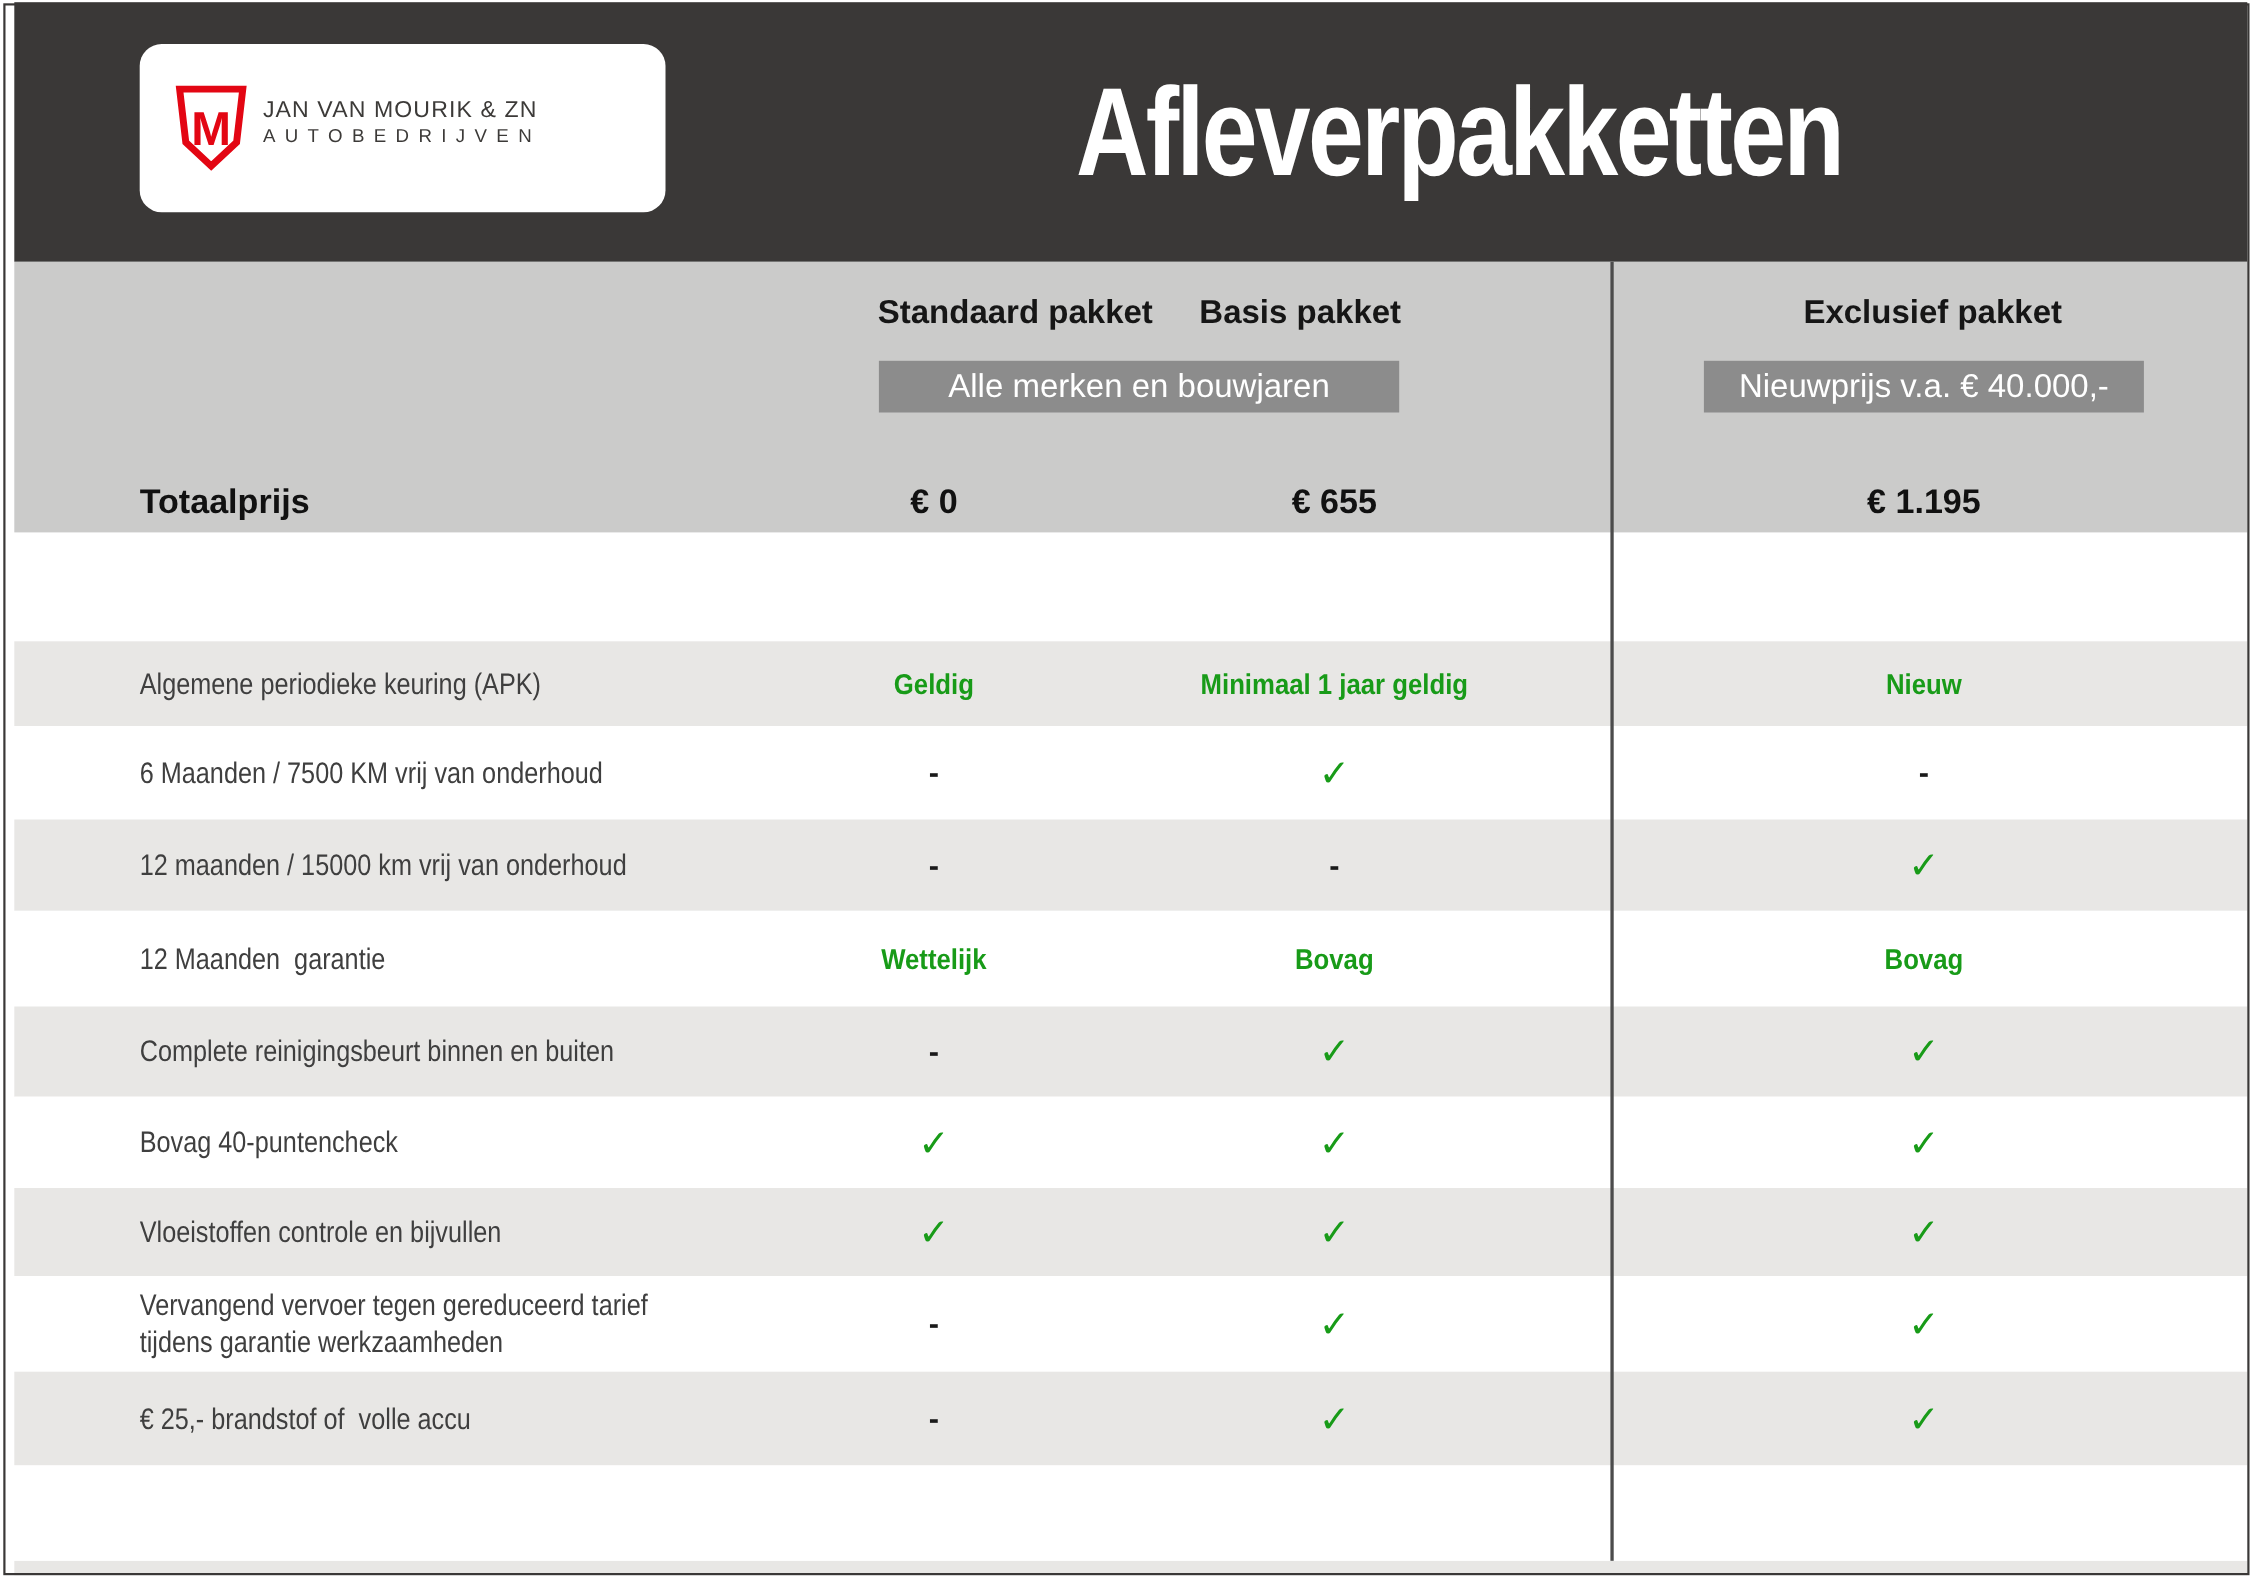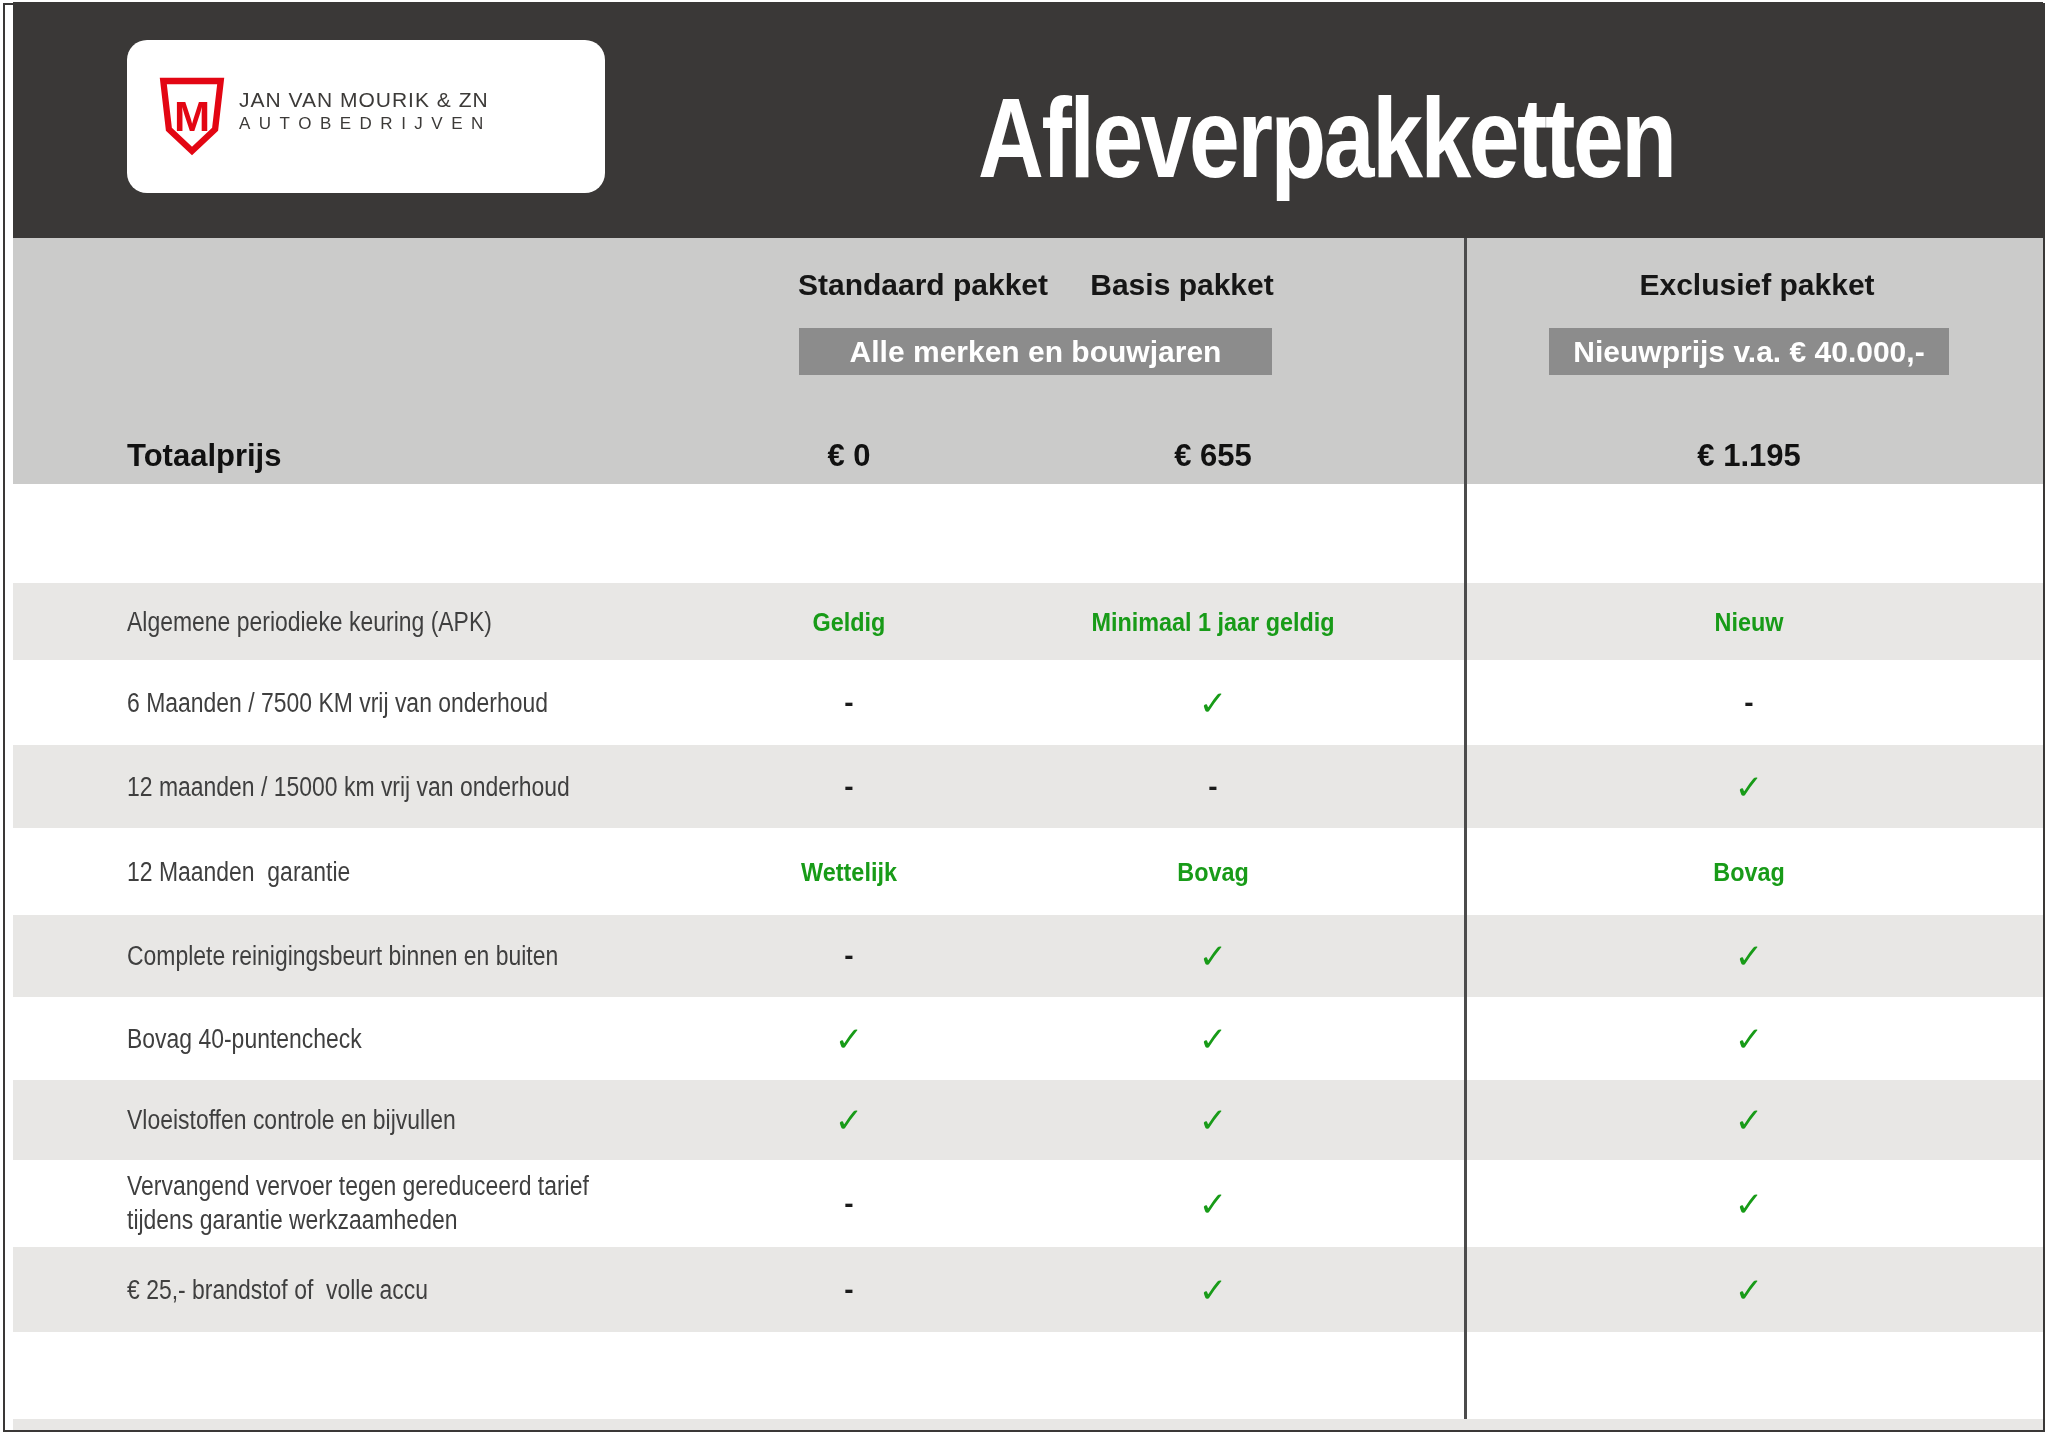--- a/index.html
+++ b/index.html
@@ -23,39 +23,39 @@
   .hdr{position:absolute;left:13px;top:2px;width:2030px;height:236px;background:var(--dark);}
   .logo-card{
     position:absolute;left:114px;top:38px;width:478px;height:153px;
     background:#ffffff;border-radius:20px;
   }
   .shield{position:absolute;left:30px;top:36px;width:70px;height:80px;}
   .brand{position:absolute;left:112px;top:48px;}
   .brand-name{font-size:21px;font-weight:400;color:#3c3a38;letter-spacing:1px;white-space:nowrap;}
   .brand-sub{font-size:17px;font-weight:400;color:#3c3a38;letter-spacing:8.5px;margin-top:2px;white-space:nowrap;}
   .title-wrap{
-    position:absolute;left:620px;top:17px;right:24px;height:236px;
+    position:absolute;left:620px;top:0;right:24px;height:236px;
     display:flex;align-items:center;justify-content:center;text-align:center;
   }
   .title{
     color:#ffffff;font-size:114px;font-weight:700;letter-spacing:-3px;
     transform:scaleX(0.8);transform-origin:center;white-space:nowrap;
   }
 
   
   .band{position:absolute;left:13px;top:238px;width:2030px;height:246px;background:var(--band);}
   .colhead{
     position:absolute;top:30px;transform:translateX(-50%);
     font-size:30px;font-weight:700;color:#161616;white-space:nowrap;
   }
   .ch1{left:910px;} .ch2{left:1169px;} .ch3{left:1733px;margin-left:11px;}
   .badge{
     position:absolute;top:90px;height:47px;background:var(--badge);
     display:flex;align-items:center;justify-content:center;
-    color:#ffffff;font-size:30px;font-weight:700;white-space:nowrap;
+    color:#ffffff;font-size:30px;font-weight:400;white-space:nowrap;
   }
   .badge1{left:786px;width:473px;}
   .badge2{left:1536px;width:400px;}
   .totals-label{
     position:absolute;left:114px;top:200px;font-size:31px;font-weight:700;color:#111111;white-space:nowrap;
   }
   .price{
     position:absolute;top:200px;transform:translateX(-50%);
     font-size:31px;font-weight:700;color:#111111;white-space:nowrap;
   }

